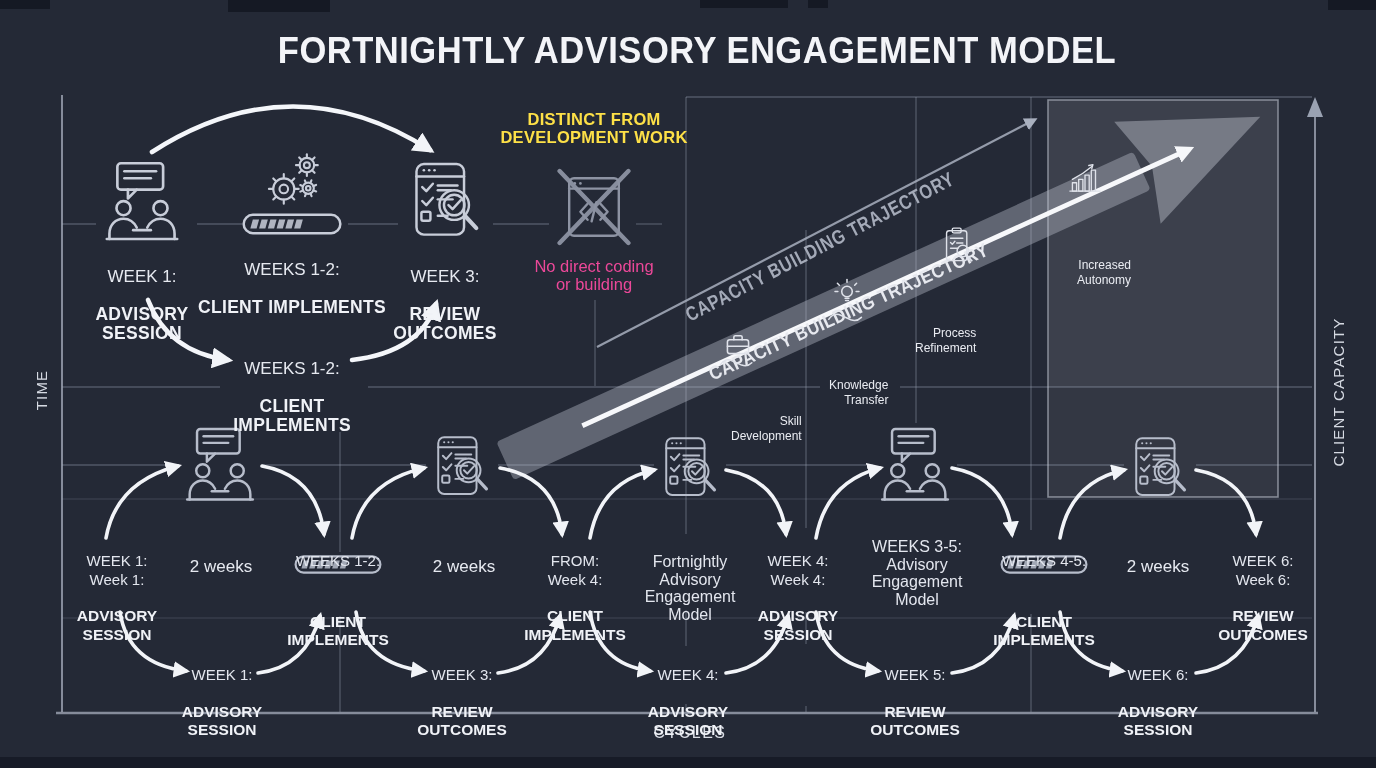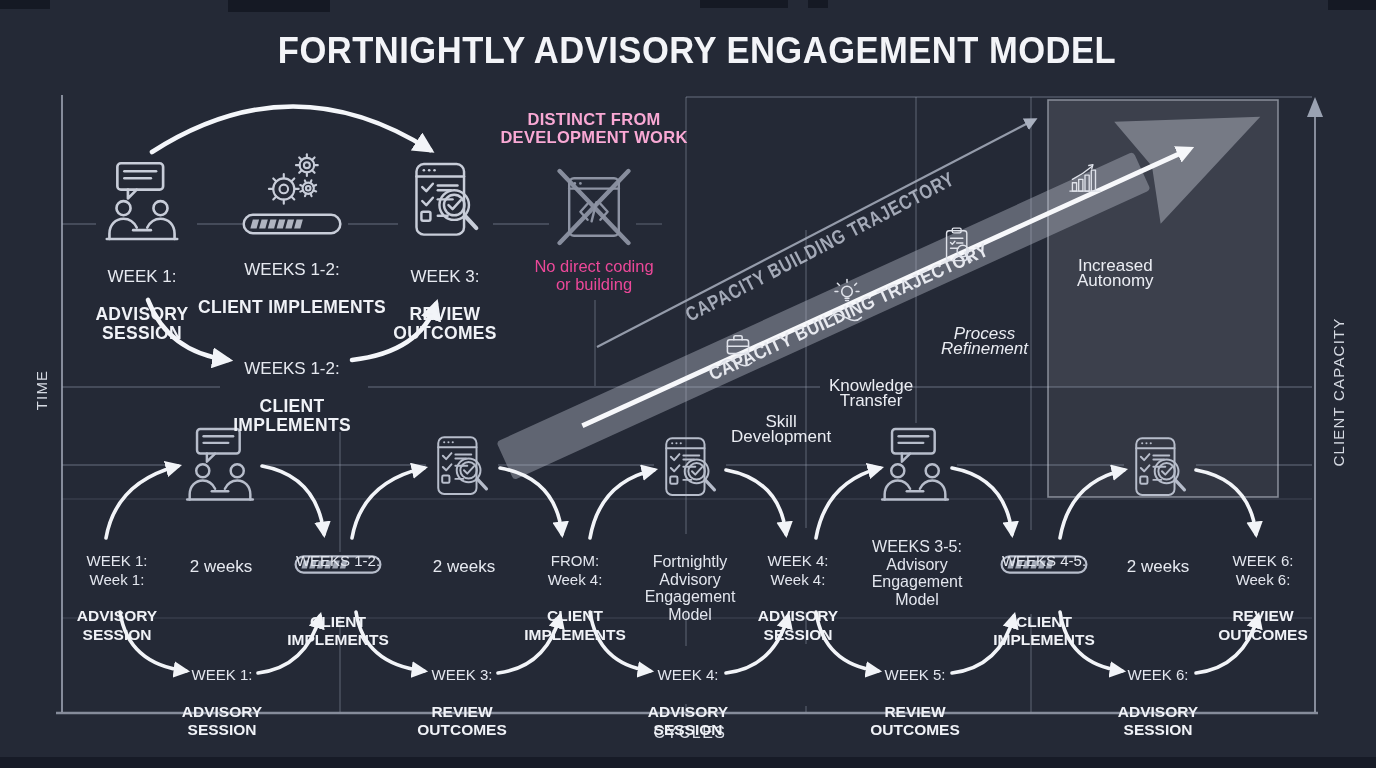--- a/index.html
+++ b/index.html
@@ -9,28 +9,28 @@
     font-family:"Liberation Sans", sans-serif; color:#eceef4;
   }
   .canvas svg.layer { position:absolute; left:0; top:0; }
   .lbl { position:absolute; transform:translateX(-50%); text-align:center; white-space:pre-line; }
   .title {
     font-size:36px; font-weight:700; letter-spacing:0.5px; color:#f3f4f8;
     transform:translateX(-50%) scaleX(0.96); white-space:nowrap;
   }
   .cyc .pre  { font-size:17px; line-height:18.5px; color:#e6e9f0; }
   .cyc .main { font-size:17.5px; line-height:19px; font-weight:700; letter-spacing:0.3px; color:#f0f2f7; }
-  .head { font-size:16.5px; line-height:18px; font-weight:700; letter-spacing:0.3px; color:#f9a8d4; }
+  .head { font-size:16.5px; line-height:18px; font-weight:700; letter-spacing:0.3px; color:#fde047; }
   .cap  { font-size:16.5px; line-height:18px; color:#ec4899; }
   .node .pre  { font-size:15px; line-height:18.5px; color:#e3e6ee; }
   .node .main { font-size:15.5px; line-height:18.5px; font-weight:700; color:#f0f2f7; }
   .node .gap  { margin-top:24px; }
   .plain { font-size:16px; line-height:17.5px; color:#e3e6ee; }
   .wk { font-size:17px; color:#e6e9f0; }
-  .mile { position:absolute; text-align:center; white-space:pre-line; font-size:17px; line-height:15px; color:#eaecf2; }
+  .mile { position:absolute; text-align:right; white-space:pre-line; font-size:12px; line-height:15px; color:#eaecf2; }
   .vlabel { position:absolute; transform:translate(-50%,-50%) rotate(-90deg); font-size:15px; letter-spacing:1.2px; color:#d6dae3; white-space:nowrap; }
   .axis-bottom { font-size:16px; letter-spacing:1.5px; color:#dadde5; }
   text.band-text { font:700 19px "Liberation Sans", sans-serif; fill:#e7e9ef; letter-spacing:0.5px; }
   text.line-text { font:700 20px "Liberation Sans", sans-serif; fill:#a4aab8; letter-spacing:1px; }
   .grid { stroke:#9aa2b4; stroke-width:1.3; opacity:0.38; }
   .grid-faint { stroke:#9aa2b4; stroke-width:1.2; opacity:0.24; }
   .axisline { stroke:#a7aebd; opacity:0.75; }
   .flow { fill:none; stroke:#f2f4f8; stroke-width:3.6; stroke-linecap:round; }
   .flow-big { fill:none; stroke:#f4f6fa; stroke-width:4.6; stroke-linecap:round; }
   .traj-line { stroke:rgba(168,175,190,0.85); stroke-width:2.2; }
@@ -353,21 +353,21 @@
 
   <div class="lbl head" style="left:594px; top:110px;">DISTINCT FROM
 DEVELOPMENT WORK</div>
   <div class="lbl cap" style="left:594px; top:257px;">No direct coding
 or building</div>
 
   <div class="mile" style="left:723px; top:414px;margin-left:8px;">Skill
 Development</div>
   <div class="mile" style="left:829px; top:378px;">Knowledge
 Transfer</div>
-  <div class="mile" style="left:941px; top:326px;font-style:italic;">Process
+  <div class="mile" style="left:915px; top:326px;">Process
 Refinement</div>
   <div class="mile" style="left:1077px; top:258px;">Increased
 Autonomy</div>
 
   <div class="lbl node" style="left:117px; top:534px;">
     <div class="pre">WEEK 1:
 Week 1:</div>
     <div class="main">ADVISORY
 SESSION</div>
   </div>

